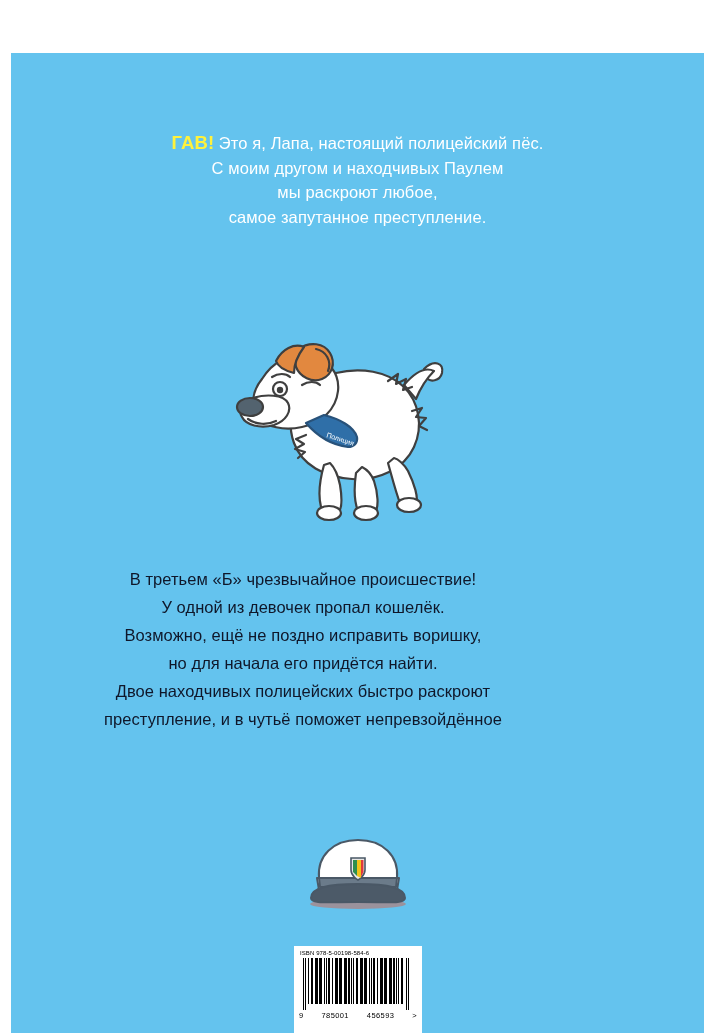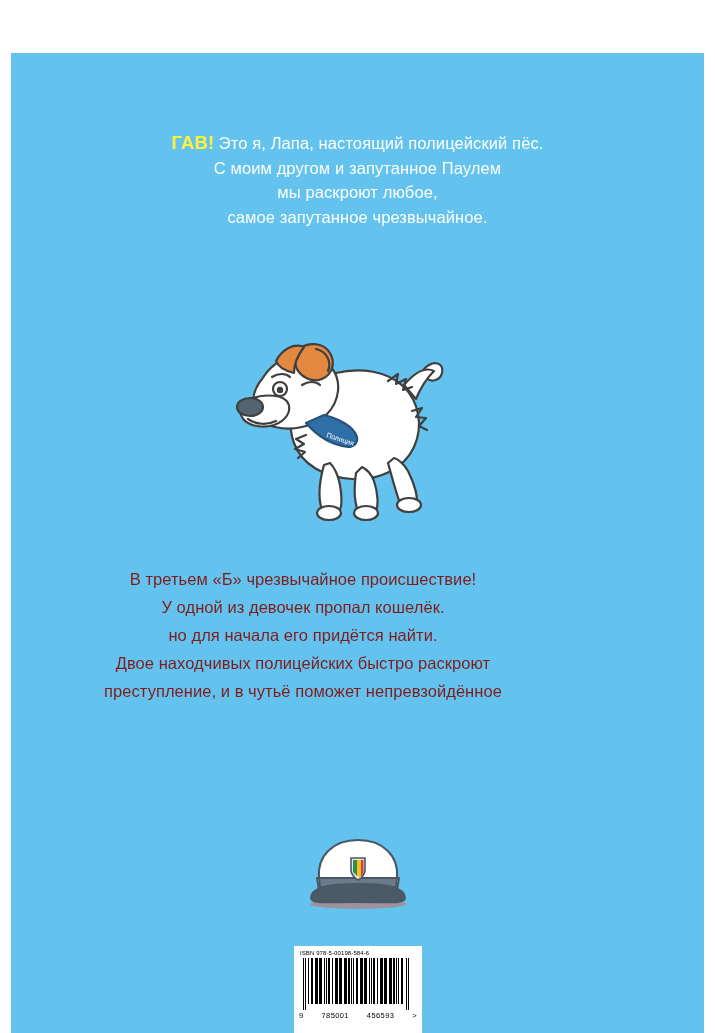--- a/index.html
+++ b/index.html
@@ -51,21 +51,21 @@
   }
   .dog-svg { display: block; margin: 0 auto; }
 
   
   .mid-text {
     position: absolute;
     left: 0;
     top: 512px;
     width: 584px;
     text-align: center;
-    color: #7f1d1d;
+    color: #0f172a;
     font-size: 16.5px;
     line-height: 28px;
     letter-spacing: 0.05px;
   }
   .mid-line { display: block; white-space: pre; }
 
   
   .cap-wrap {
     position: absolute;
     left: 0;
@@ -117,23 +117,23 @@
     letter-spacing: 0.4px;
   }
 </style>
 </head>
 <body>
 
 <div class="page">
 
   <div class="top-text">
     <span class="top-line"><span class="gav">ГАВ!</span> <span>Это я, Лапа, настоящий полицейский пёс.</span></span>
-    <span class="top-line">С моим другом и запутанное Паулем</span>
+    <span class="top-line">С моим другом и находчивых Паулем</span>
     <span class="top-line">мы раскроют любое,</span>
-    <span class="top-line">самое запутанное чрезвычайное.</span>
+    <span class="top-line">самое запутанное преступление.</span>
   </div>
 
   <div class="dog-wrap">
     <svg class="dog-svg" width="260" height="220" viewBox="0 0 260 220">
       <g stroke="#3f3f3f" stroke-width="2.2" stroke-linejoin="round" stroke-linecap="round" fill="#ffffff">
 
         <path d="M196 54 C206 44 216 48 214 58 C212 66 202 68 198 62 Z" fill="#ffffff"></path>
         <path d="M176 70 C188 56 198 52 206 56 C198 64 192 74 188 84 Z" fill="#ffffff"></path>
 
         <path d="M70 78 C62 96 60 112 66 128 C74 150 96 162 124 164
@@ -183,20 +183,21 @@
 
         <path d="M78 120 l-10 4 8 5 -9 5 10 3 -7 6" fill="none"></path>
       </g>
       <text x="98" y="122" font-family="Liberation Sans, sans-serif" font-size="7" fill="#ffffff" transform="rotate(18 98 122)">Полиция</text>
     </svg>
   </div>
 
   <div class="mid-text">
     <span class="mid-line">В третьем «Б» чрезвычайное происшествие!</span>
     <span class="mid-line">У одной из девочек пропал кошелёк.</span>
+    <span class="mid-line">Возможно, ещё не поздно исправить воришку,</span>
     <span class="mid-line">но для начала его придётся найти.</span>
     <span class="mid-line">Двое находчивых полицейских быстро раскроют</span>
     <span class="mid-line">преступление, и в чутьё поможет непревзойдённое</span>
   </div>
 
   <div class="cap-wrap">
     <svg class="cap-svg" width="130" height="86" viewBox="0 0 130 86">
       <ellipse cx="65" cy="76" rx="48" ry="5" fill="#c96a5a" opacity="0.55"></ellipse>
       <g stroke="#4a5866" stroke-width="2" stroke-linejoin="round" stroke-linecap="round">
         <path d="M26 50 C24 28 40 12 65 12 C90 12 106 28 104 50 Z" fill="#ffffff"></path>

